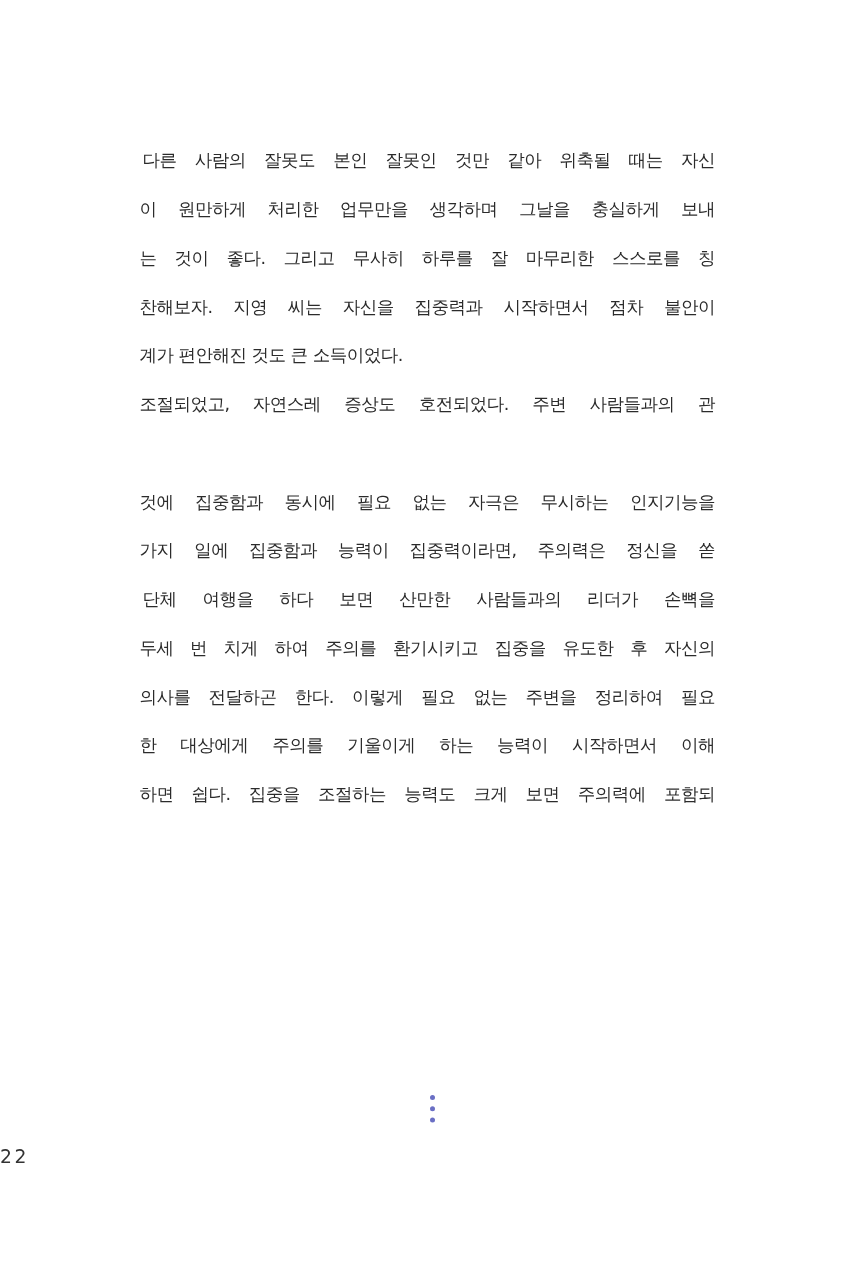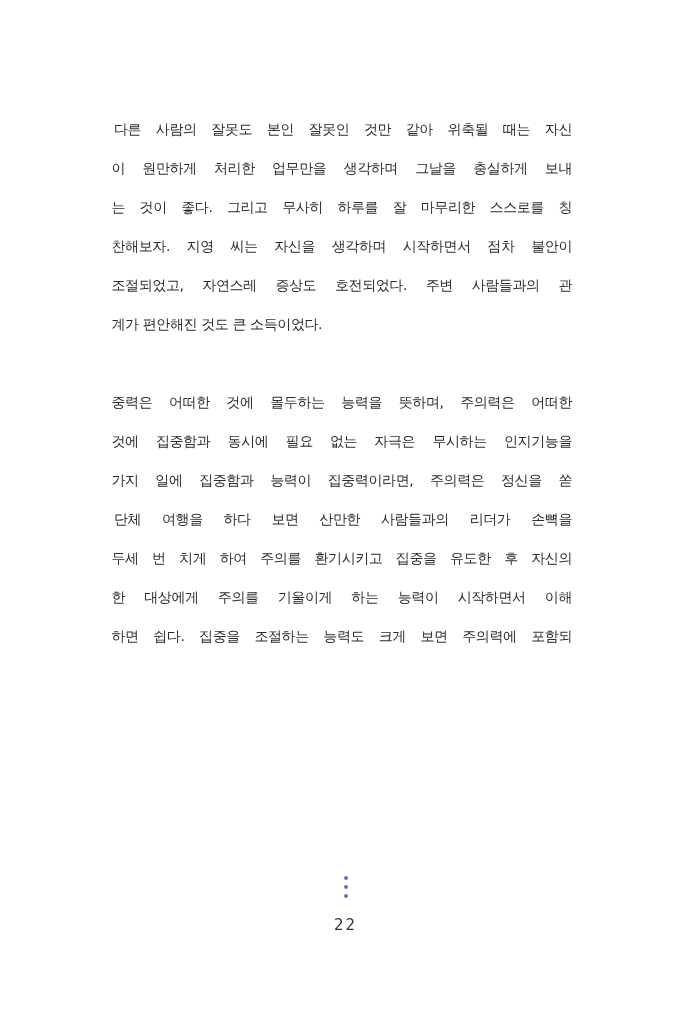--- a/index.html
+++ b/index.html
@@ -39,21 +39,21 @@
     .para .line.first { text-indent: 20px; }
     .para .line.last { text-align-last: left; }
     .para.p1 { }
     .para.p2 { margin-top: 39px; }
     .para.p3 { margin-top: 0; }
     .pager {
       position: absolute;
       left: 0;
       width: 691px;
       top: 876px;
-      text-align: center;
+      text-align: left;
     }
     .dots {
       display: flex;
       flex-direction: column;
       align-items: center;
       gap: 5px;
     }
     .dot {
       width: 4px;
       height: 4px;
@@ -69,34 +69,34 @@
     }
   </style>
 </head>
 <body>
 
 <div class="page">
   <div class="para p1">
     <span class="line first">다른 사람의 잘못도 본인 잘못인 것만 같아 위축될 때는 자신</span>
     <span class="line">이 원만하게 처리한 업무만을 생각하며 그날을 충실하게 보내</span>
     <span class="line">는 것이 좋다. 그리고 무사히 하루를 잘 마무리한 스스로를 칭</span>
-    <span class="line">찬해보자. 지영 씨는 자신을 생각하며 시작하면서 점차 불안이</span>
+    <span class="line">찬해보자. 지영 씨는 자신을 집중력과 시작하면서 점차 불안이</span>
+    <span class="line last">계가 편안해진 것도 큰 소득이었다.</span>
     <span class="line">조절되었고, 자연스레 증상도 호전되었다. 주변 사람들과의 관</span>
-    <span class="line last">계가 편안해진 것도 큰 소득이었다.</span>
   </div>
 
   <div class="para p2">
-    <span class="line">중력은 어떠한 것에 몰두하는 능력을 뜻하며, 주의력은 어떠한</span>
     <span class="line">것에 집중함과 동시에 필요 없는 자극은 무시하는 인지기능을</span>
     <span class="line">가지 일에 집중함과 능력이 집중력이라면, 주의력은 정신을 쏟</span>
   </div>
 
   <div class="para p3">
     <span class="line first">단체 여행을 하다 보면 산만한 사람들과의 리더가 손뼉을</span>
     <span class="line">두세 번 치게 하여 주의를 환기시키고 집중을 유도한 후 자신의</span>
+    <span class="line">의사를 전달하곤 한다. 이렇게 필요 없는 주변을 정리하여 필요</span>
     <span class="line">한 대상에게 주의를 기울이게 하는 능력이 시작하면서 이해</span>
     <span class="line">하면 쉽다. 집중을 조절하는 능력도 크게 보면 주의력에 포함되</span>
   </div>
 </div>
 
 <div class="pager">
   <div class="dots">
     <span class="dot"></span>
     <span class="dot"></span>
     <span class="dot"></span>

